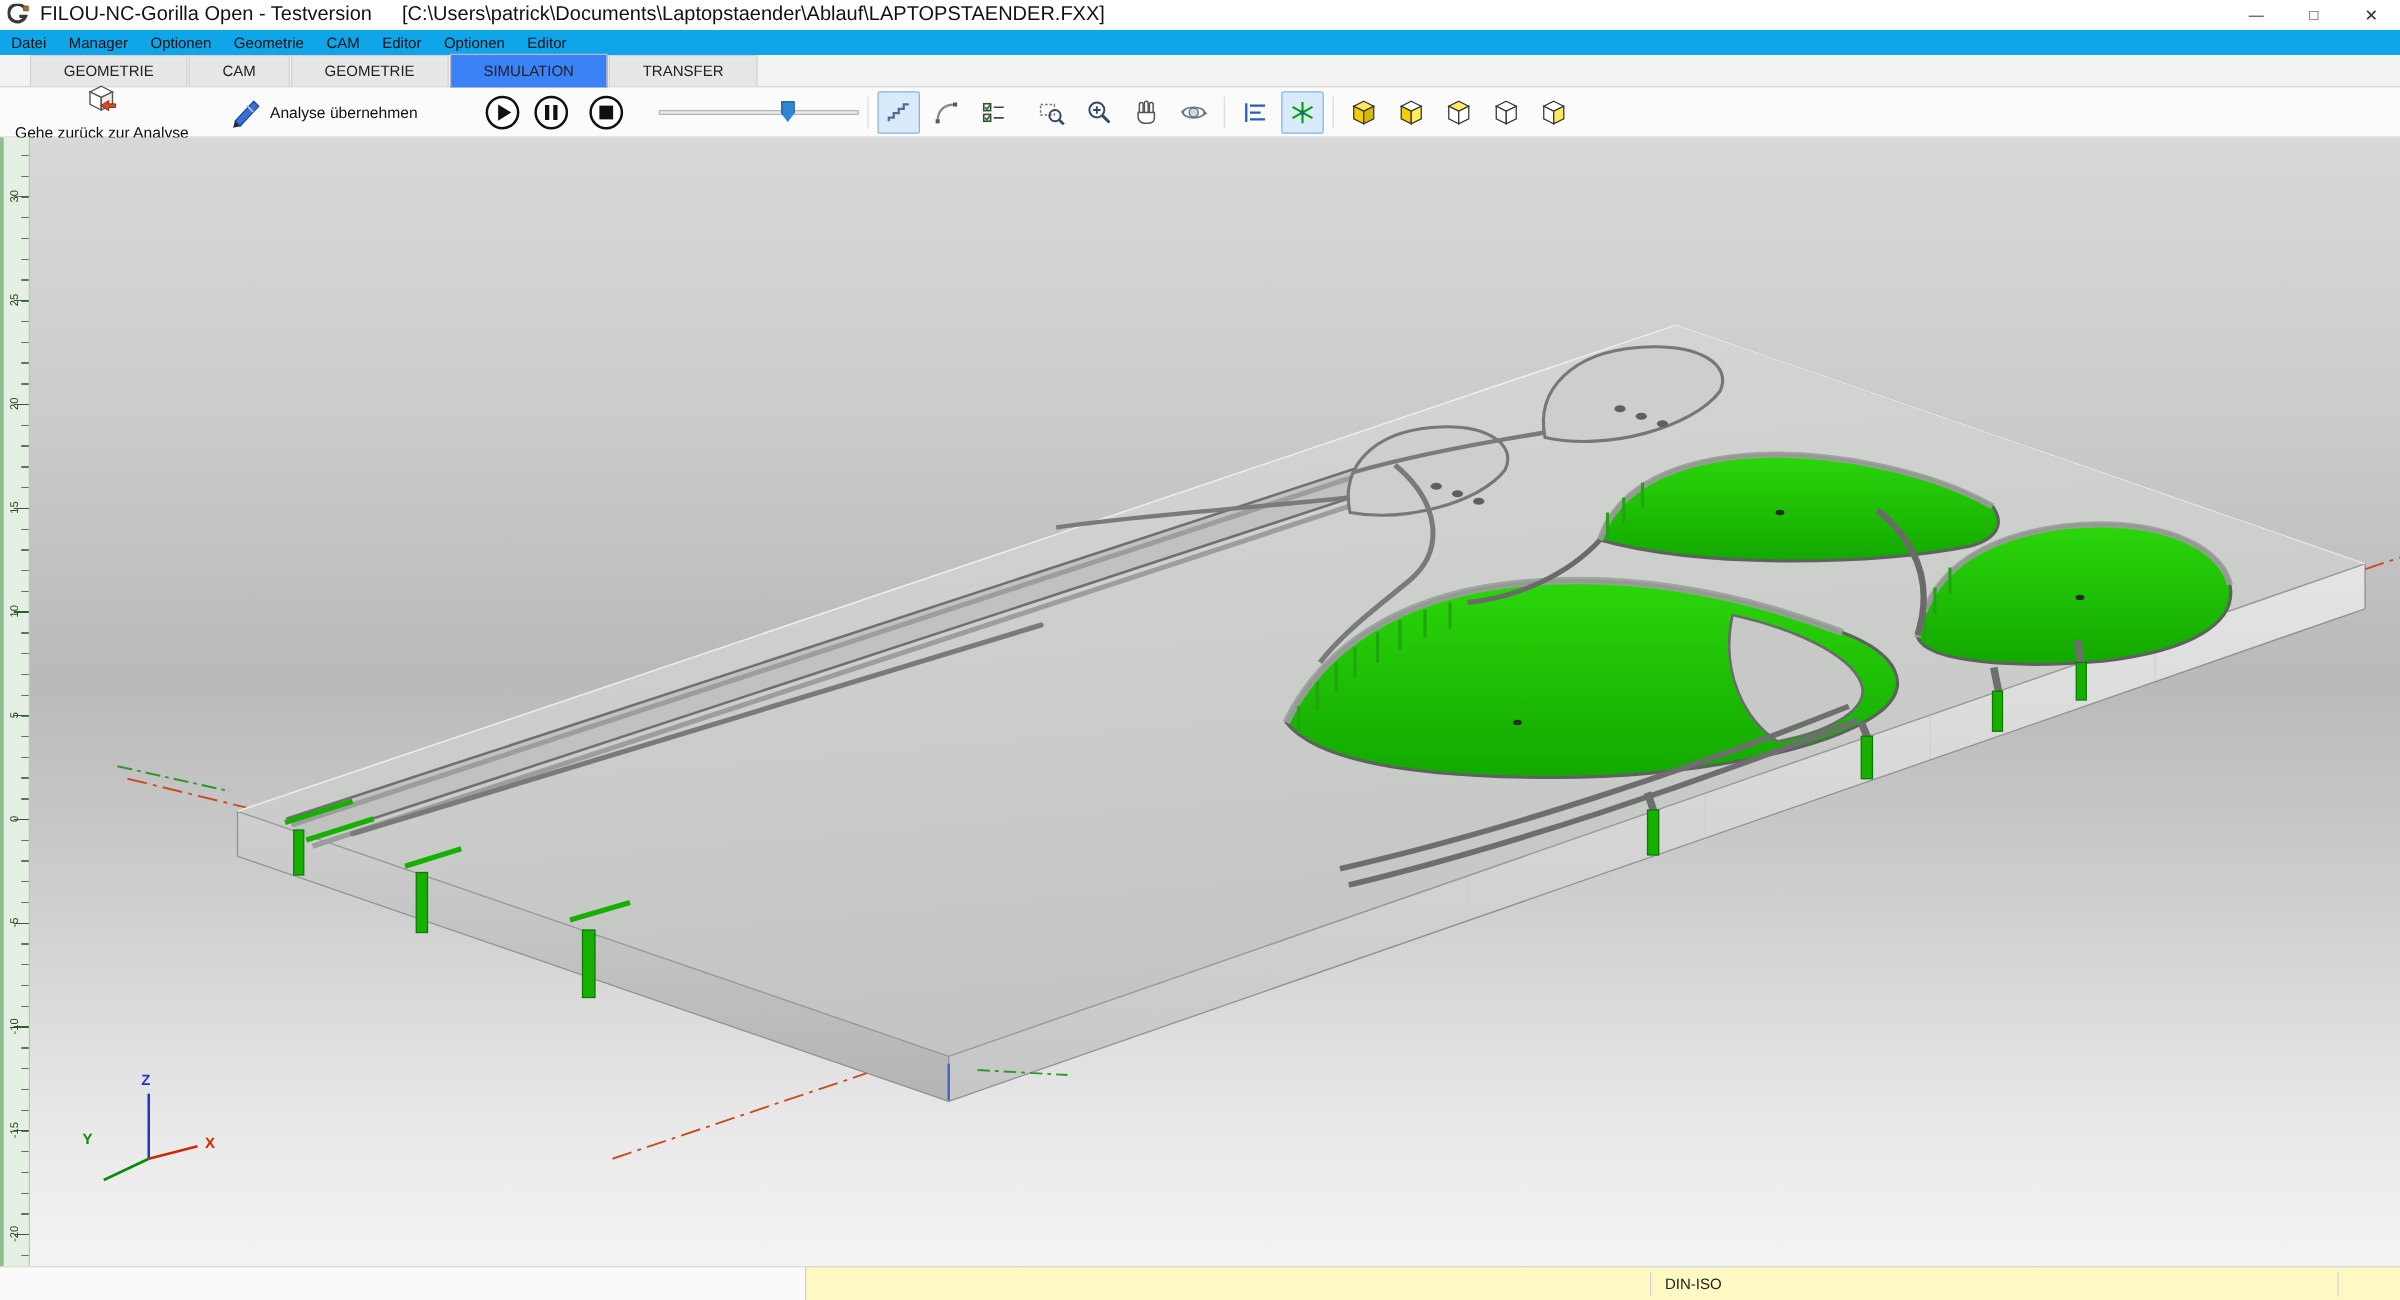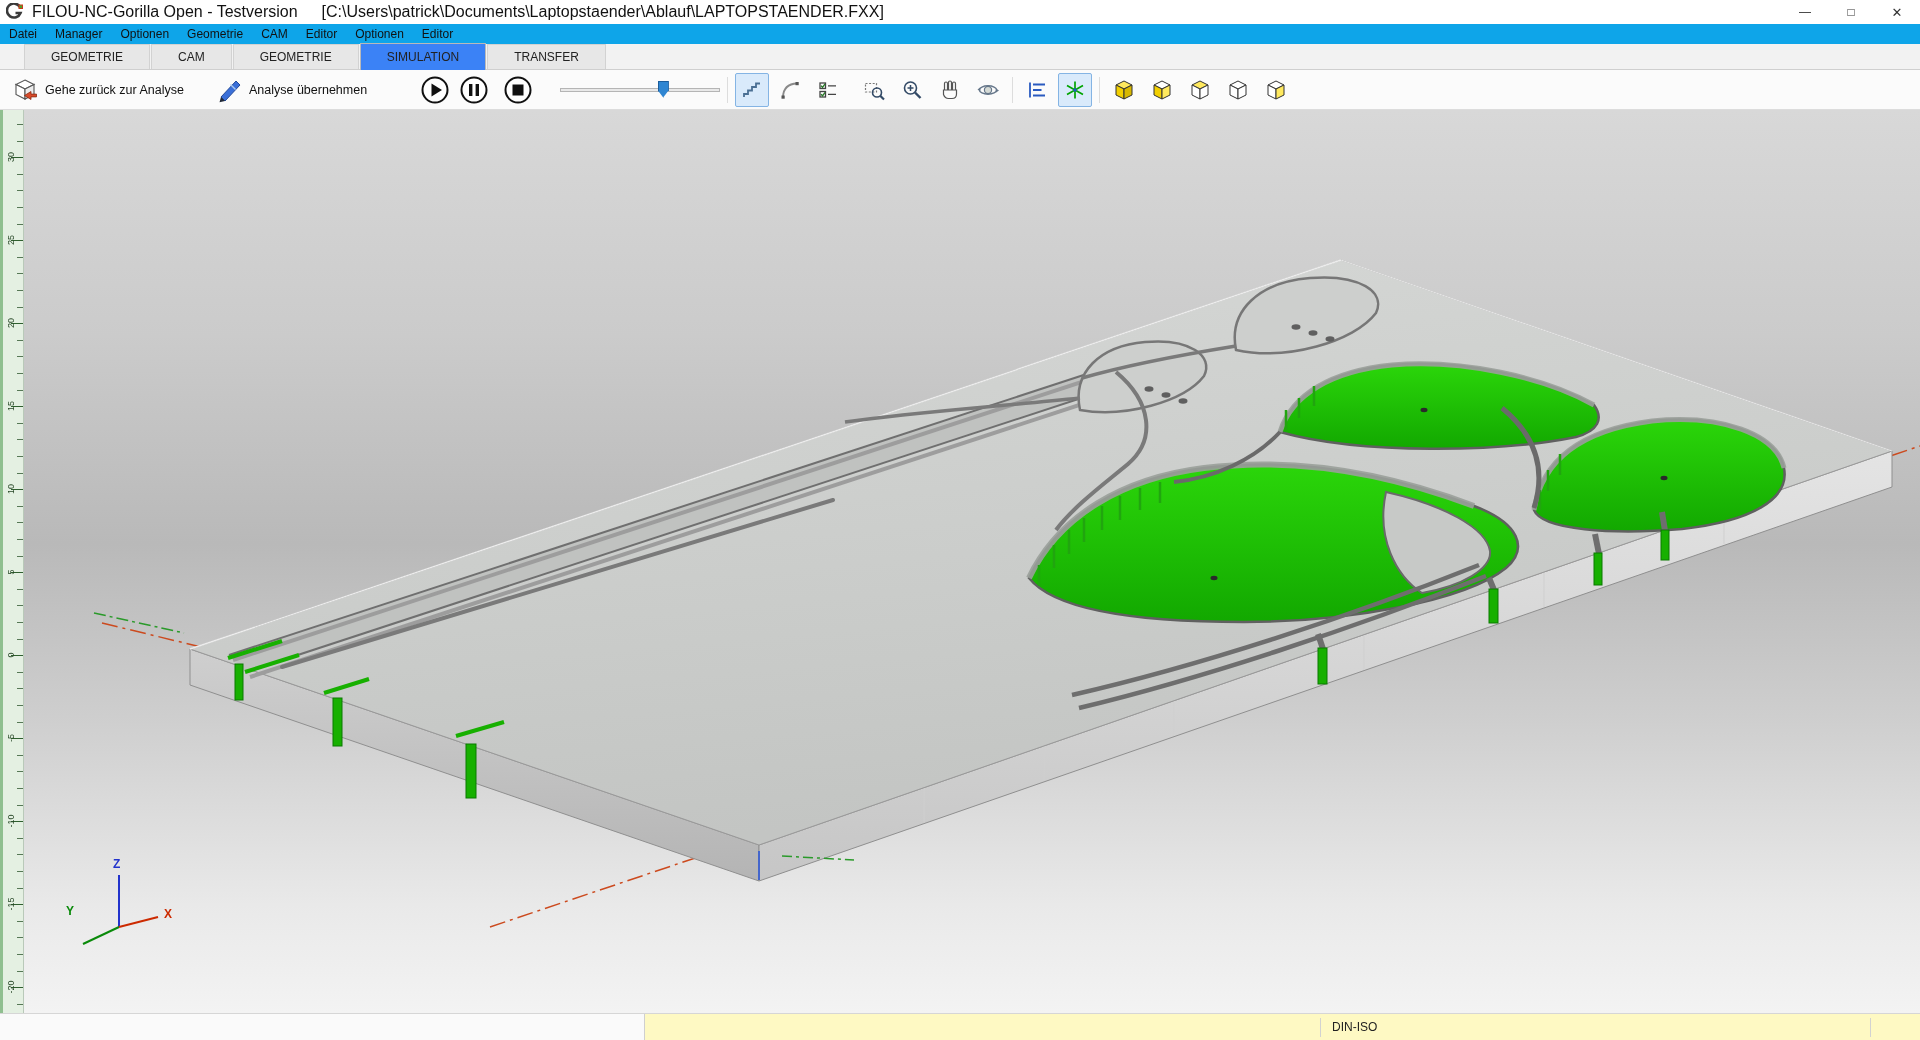--- a/index.html
+++ b/index.html
@@ -83,21 +83,21 @@
 <div class="tabbar">
   <div class="tab">GEOMETRIE</div>
   <div class="tab">CAM</div>
   <div class="tab">GEOMETRIE</div>
   <div class="tab active">SIMULATION</div>
   <div class="tab">TRANSFER</div>
 </div>
 
 <div class="toolbar">
 
-  <div class="tool-text-btn" style="margin-left:4px;">
+  <div class="tool-text-btn" style="margin-left:4px;flex-direction:column;">
     <svg width="26" height="26" viewBox="0 0 26 26">
       <g stroke="#555" fill="#fff" stroke-width="1.1">
         <polygon points="13,3 22,7.5 13,12 4,7.5"></polygon>
         <polygon points="4,7.5 13,12 13,22 4,17.5"></polygon>
         <polygon points="22,7.5 13,12 13,22 22,17.5" fill="#ececec"></polygon>
       </g>
       <path d="M19,14.5 l-6.5,4 6.5,4 v-2.6 h5.5 v-2.8 h-5.5 Z" fill="#d84a2a" stroke="#8a2a12" stroke-width="0.8"></path>
     </svg>
     <span>Gehe zurück zur Analyse</span>
   </div>

